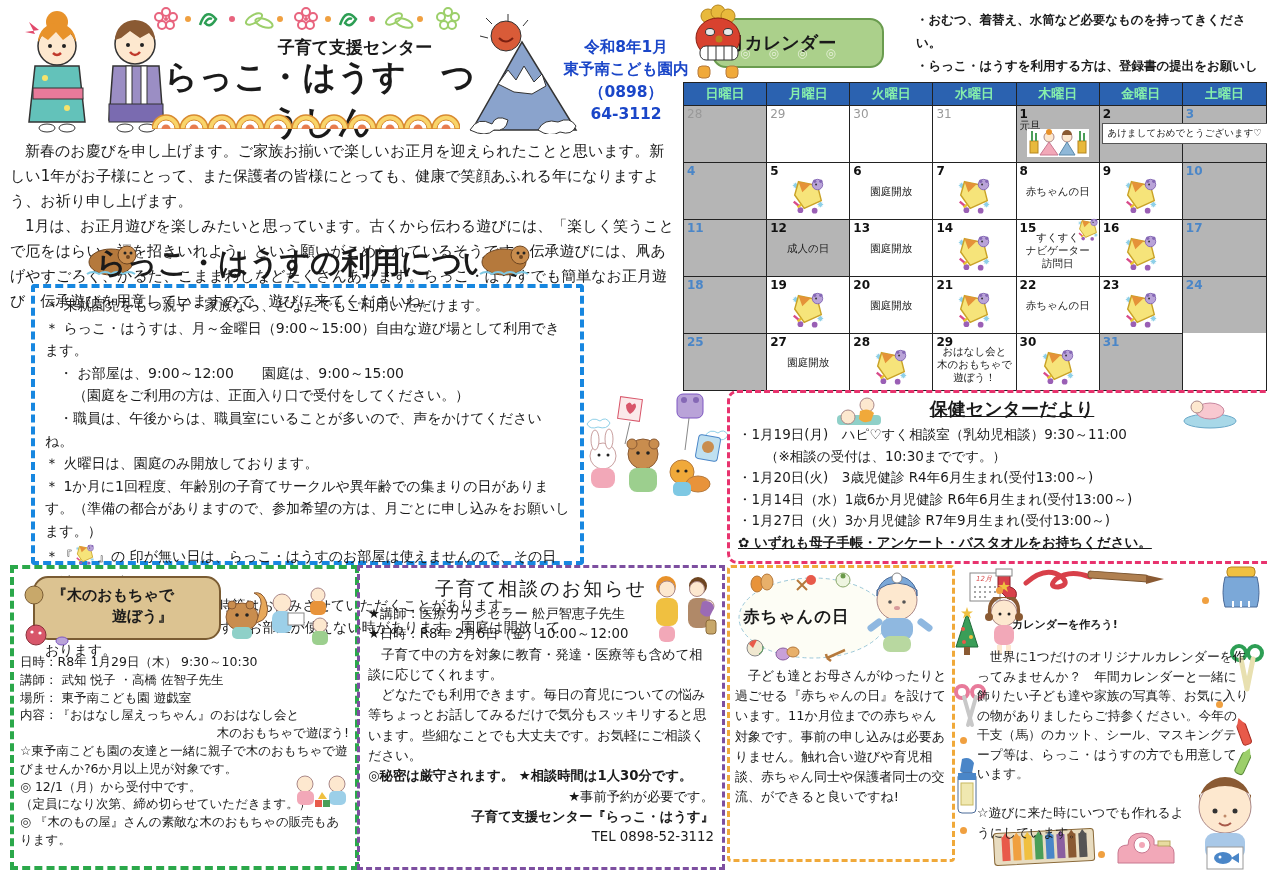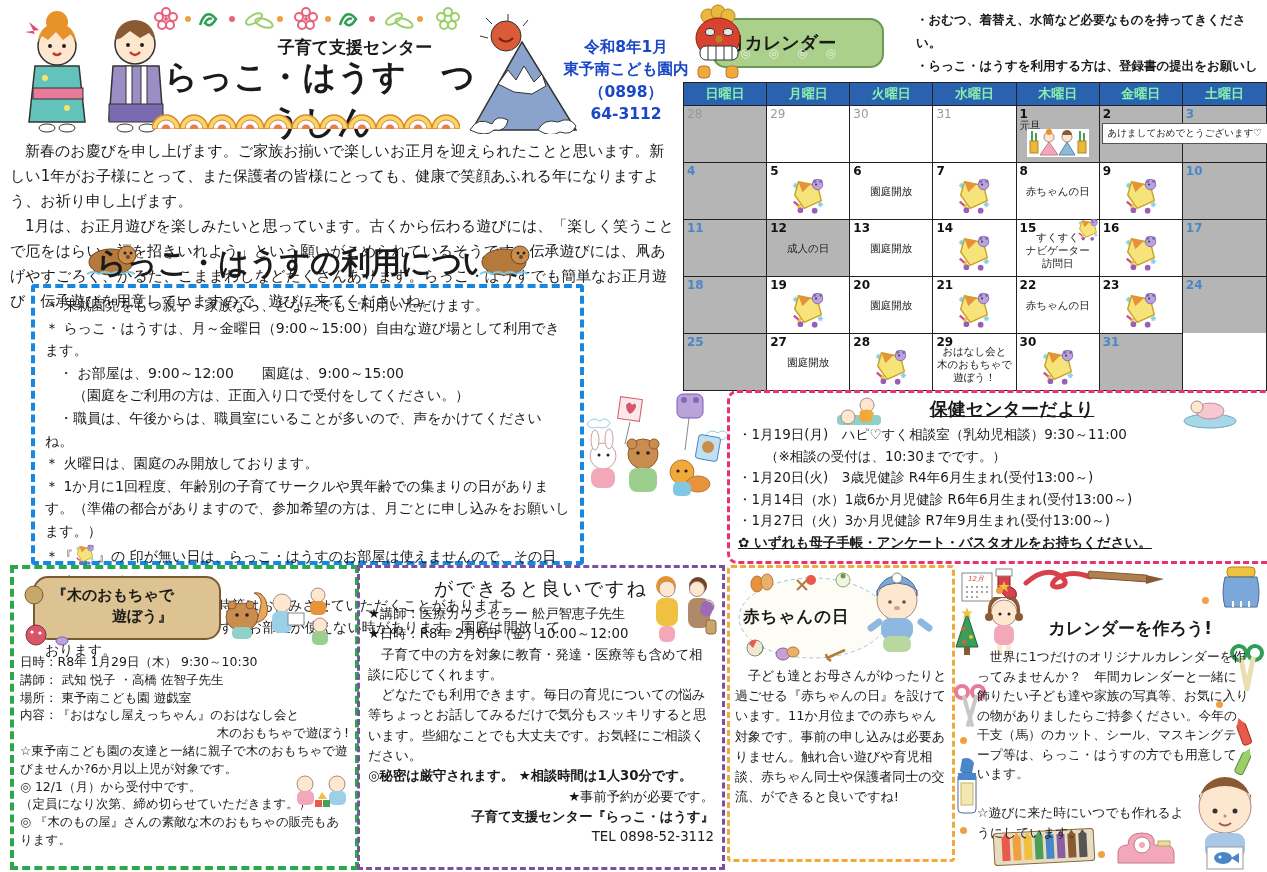--- a/index.html
+++ b/index.html
@@ -62,21 +62,21 @@
   .consult-title{text-align:center;font-size:19px;margin:4px 0 2px 0;letter-spacing:2px;}
   .consult-box .line{font-size:13.3px;line-height:20.3px;}
 
   .baby-box{position:absolute;left:727px;top:565px;width:212px;height:287px;border:3px dashed #f0a93a;border-radius:4px;padding:2px 5px;}
   .baby-title-wrap{position:relative;height:96px;}
   .baby-title{position:absolute;left:8px;top:36px;font-size:16.5px;font-weight:bold;letter-spacing:1px;}
   .baby-body{font-size:13px;line-height:20.2px;}
   .baby-body::first-line{}
 
   .make-sec{position:absolute;left:952px;top:565px;width:315px;height:307px;}
-  .make-title{position:absolute;left:60px;top:52px;width:200px;text-align:right;font-size:17px;font-weight:bold;}
+  .make-title{position:absolute;left:60px;top:52px;width:200px;text-align:left;font-size:11px;font-weight:bold;}
   .make-body{position:absolute;left:25px;top:82px;width:272px;font-size:12.8px;line-height:19.5px;}
   .make-note{position:absolute;left:25px;top:238px;width:210px;font-size:12.8px;line-height:19.5px;}
 
   .inline-kite{display:inline-block;vertical-align:middle;margin:0 1px;}
   .dot{position:absolute;width:7px;height:7px;border-radius:50%;background:#f0a040;}
 </style>
 </head>
 <body>
 
 <div class="page">
@@ -704,21 +704,21 @@
         <rect x="10" y="26" width="22" height="28" rx="8" fill="#f0c040"></rect>
         <rect x="13" y="54" width="16" height="16" rx="6" fill="#f2a8b8"></rect>
         <circle cx="52" cy="14" r="9" fill="#6e4520"></circle>
         <circle cx="51" cy="17" r="7.5" fill="#fde8cf" stroke="#a88"></circle>
         <rect x="42" y="26" width="22" height="30" rx="8" fill="#b08968"></rect>
         <circle cx="62" cy="34" r="6" fill="#fde8cf" stroke="#a88"></circle>
         <path d="M56,30 a8,8 0 0 1 12,6 l-4,8 a8,8 0 0 1 -10,-4z" fill="#9b6bb5"></path>
         <rect x="60" y="48" width="10" height="14" rx="3" fill="#c8a86a" stroke="#8a6a3a"></rect>
       </svg>
     </div>
-    <div class="consult-title">ができると良いですね</div>
+    <div class="consult-title">子育て相談のお知らせ</div>
     <div>
         <div class="line">★講師：医療カウンセラー 舩戸智恵子先生</div>
         <div class="line">★日時：R8年 2月6日（金）10:00～12:00</div>
         <div class="line">　子育て中の方を対象に教育・発達・医療等も含めて相談に応じてくれます。</div>
         <div class="line">　どなたでも利用できます。毎日の育児についての悩み等ちょっとお話してみるだけで気分もスッキリすると思います。些細なことでも大丈夫です。お気軽にご相談ください。</div>
         <div class="line" style="font-weight: bold;">◎秘密は厳守されます。 ★相談時間は1人30分です。</div>
         <div class="line" style="text-align: right;">★事前予約が必要です。　　　</div>
         <div class="line" style="font-weight: bold; text-align: right;">子育て支援センター『らっこ・はうす』</div>
         <div class="line" style="text-align: right;">TEL 0898-52-3112　</div>
       </div>
@@ -758,21 +758,21 @@
   </div>
 
   <div class="make-sec">
     <div class="abs" style="left:70px;top:-2px;">
       <svg width="160" height="30" viewBox="0 0 160 30">
         <path d="M4,20 q20,-18 36,-6 q8,8 -4,10 q-10,0 -2,-8 q14,-10 34,-2" fill="none" stroke="#d8404a" stroke-width="5" stroke-linecap="round"></path>
         <rect x="66" y="10" width="60" height="7" rx="3" fill="#b08050" stroke="#7a5530" transform="rotate(4 96 13)"></rect>
         <polygon points="124,12 142,16 124,21" fill="#8a5a33"></polygon>
       </svg>
     </div>
-    <div class="abs" style="left:8px;top:4px;font-style:italic;">
+    <div class="abs" style="left:16px;top:4px;font-style:italic;">
       <svg width="34" height="34" viewBox="0 0 34 34">
         <rect x="2" y="4" width="30" height="28" fill="#fff" stroke="#888"></rect>
         <text x="8" y="12" font-size="7" fill="#d84a4a">12月</text>
         <g fill="#888">
             <circle cx="7" cy="18" r="1"></circle>
             <circle cx="12" cy="18" r="1"></circle>
             <circle cx="17" cy="18" r="1"></circle>
             <circle cx="22" cy="18" r="1"></circle>
             <circle cx="27" cy="18" r="1"></circle>
             <circle cx="7" cy="23" r="1"></circle>

